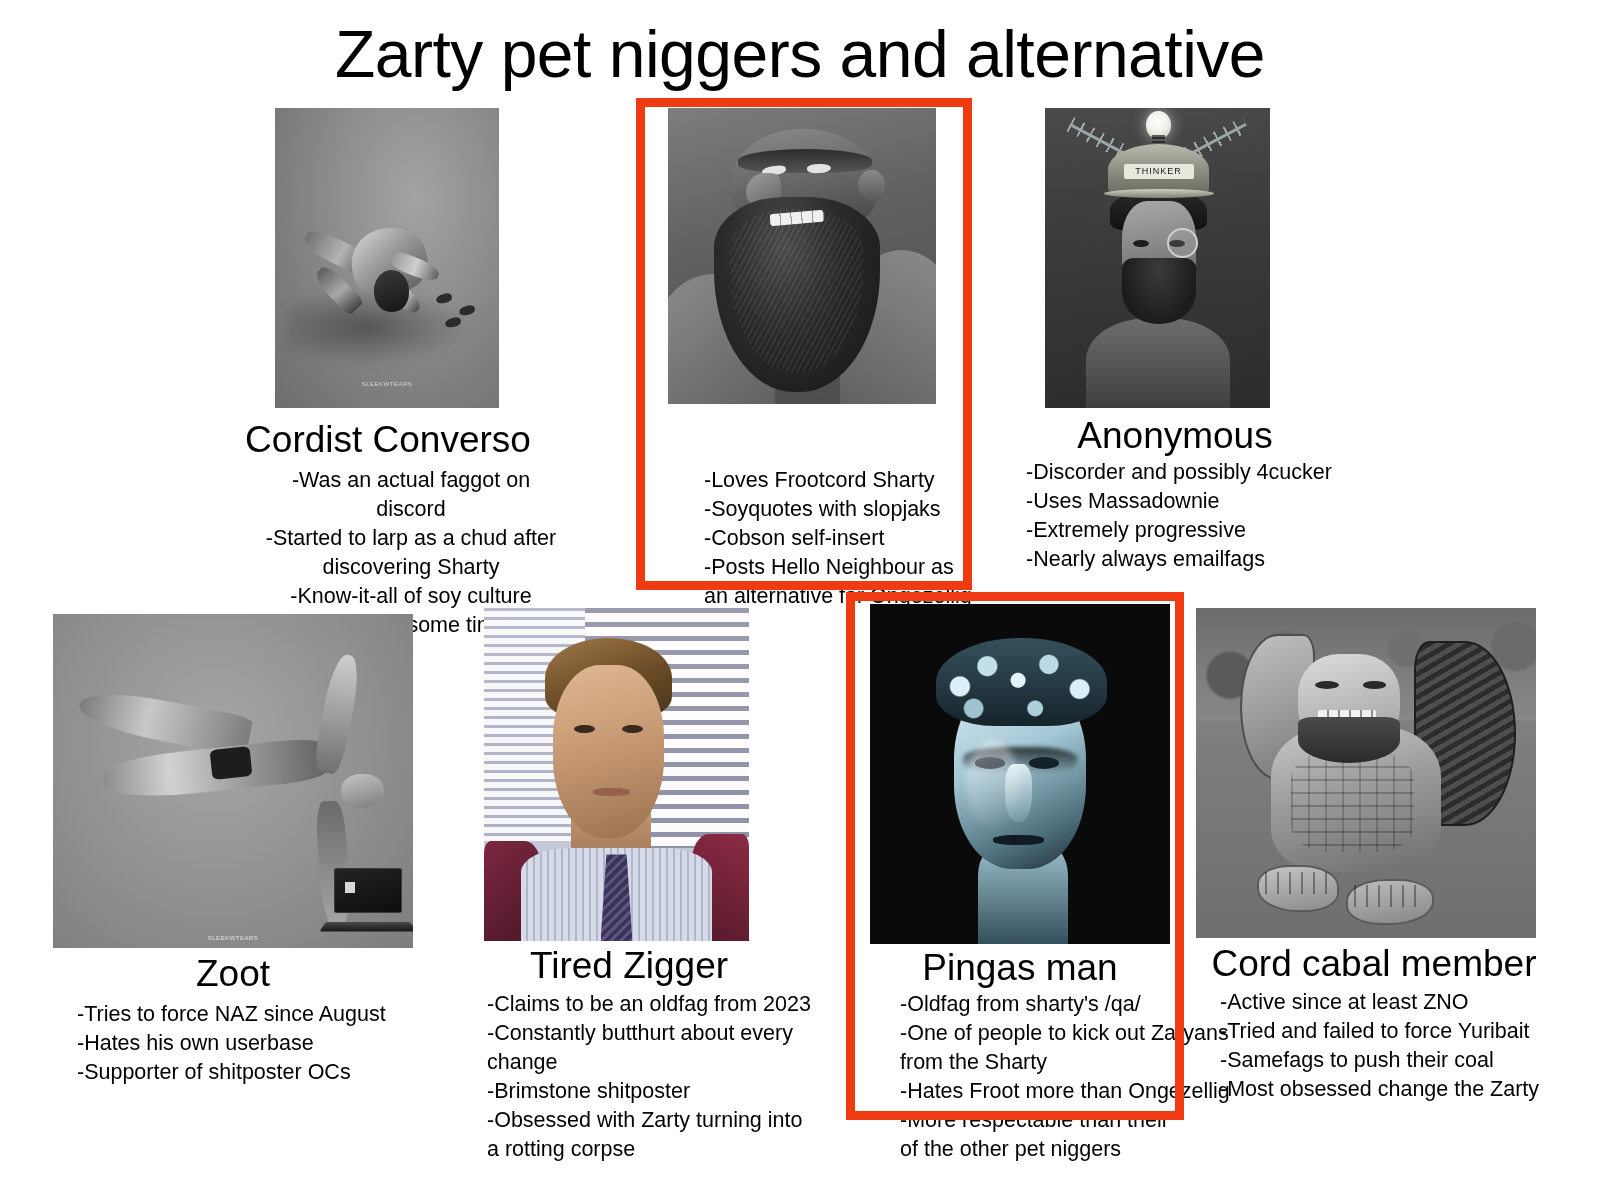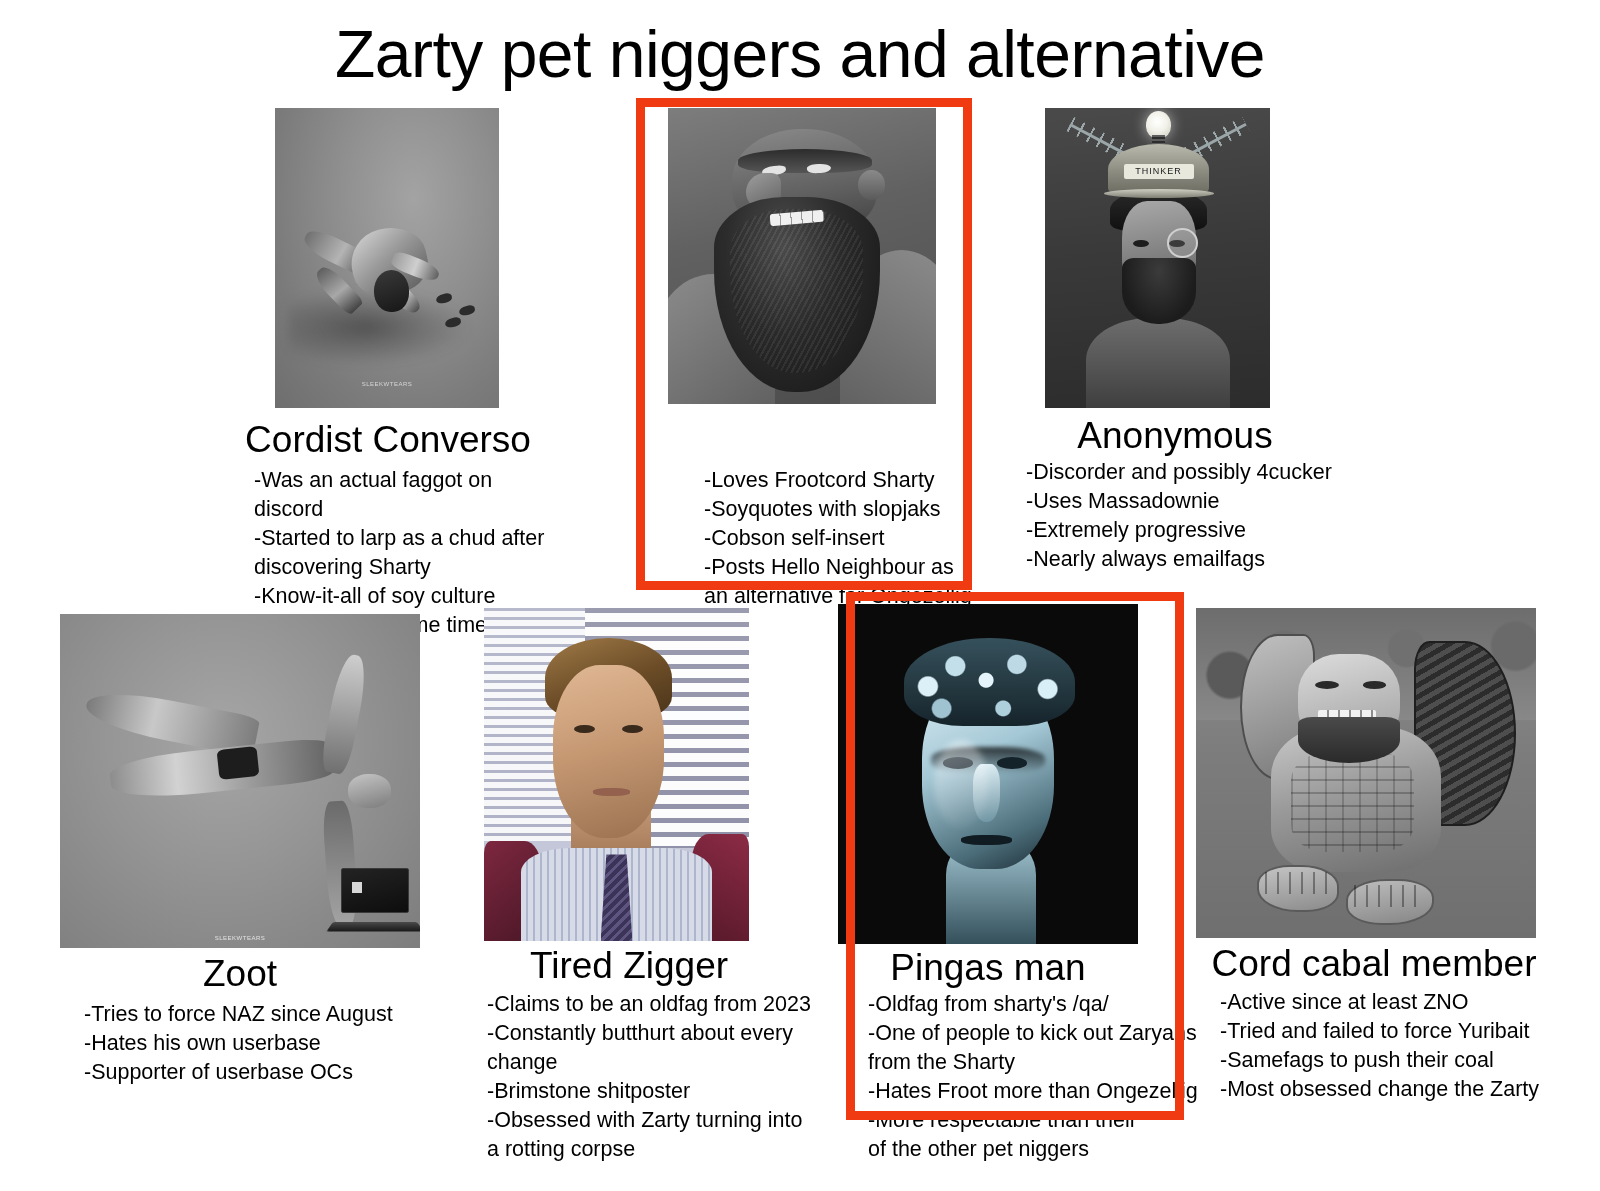--- a/index.html
+++ b/index.html
@@ -306,21 +306,21 @@
         <div class="cc-arm1"></div>
         <div class="cc-arm2"></div>
         <div class="cc-head"></div>
         <div class="cc-fly" style="left:72%; top:62%;"></div>
         <div class="cc-fly" style="left:82%; top:66%;"></div>
         <div class="cc-fly" style="left:76%; top:70%;"></div>
         <div class="cc-wm">SLEEKWTEARS</div>
       </div>
     </div>
     <div class="name" style="left:14px; top:310px; width:292px; text-align:center;">Cordist Converso</div>
-    <div class="bullets" style="left:26px; top:358px; width:296px;">
+    <div class="bullets" style="left:35px; top:358px; width:296px;text-align:center;">
       <span class="b">-Was an actual faggot on discord</span>
       <span class="b">-Started to larp as a chud after</span>
       <span class="b">discovering Sharty</span>
       <span class="b">-Know-it-all of soy culture</span>
       <span class="b">-Dissapeared some time ago</span>
     </div>
   </div>
 
   <div class="panel" style="left:648px; top:108px; width:320px; height:480px;">
     <div class="pic" style="left:20px; top:0; width:268px; height:296px;">
@@ -367,41 +367,41 @@
     </div>
     <div class="name" style="left:0; top:306px; width:330px; text-align:center;">Anonymous</div>
     <div class="bullets" style="left:16px; top:350px; width:320px;">
       <span class="b">-Discorder and possibly 4cucker</span>
       <span class="b">-Uses Massadownie</span>
       <span class="b">-Extremely progressive</span>
       <span class="b">-Nearly always emailfags</span>
     </div>
   </div>
 
-  <div class="panel" style="left:60px; top:614px; width:370px; height:510px;">
+  <div class="panel" style="left:53px; top:614px; width:370px; height:510px;">
     <div class="pic" style="left:0; top:0; width:360px; height:334px;">
       <div class="art art-zoot">
         <div class="zt-legs"></div>
         <div class="zt-body"></div>
         <div class="zt-trunk"></div>
         <div class="zt-armup"></div>
         <div class="zt-armdn"></div>
         <div class="zt-head"></div>
         <div class="zt-laptop">
           <div class="zt-screen"></div>
           <div class="zt-base"></div>
         </div>
         <div class="zt-wm">SLEEKWTEARS</div>
       </div>
     </div>
     <div class="name" style="left:0; top:338px; width:360px; text-align:center;">Zoot</div>
     <div class="bullets" style="left:24px; top:386px; width:350px;">
       <span class="b">-Tries to force NAZ since August</span>
       <span class="b">-Hates his own userbase</span>
-      <span class="b">-Supporter of userbase OCs</span>
+      <span class="b">-Supporter of shitposter OCs</span>
     </div>
   </div>
 
   <div class="panel" style="left:484px; top:608px; width:340px; height:520px;">
     <div class="pic" style="left:0; top:0; width:265px; height:333px;">
       <div class="art art-zig">
         <div class="tz-bldg2"></div>
         <div class="tz-bldg"></div>
         <div class="tz-chairL"></div>
         <div class="tz-chairR"></div>
@@ -419,21 +419,21 @@
     <div class="bullets" style="left:3px; top:382px; width:340px;">
       <span class="b">-Claims to be an oldfag from 2023</span>
       <span class="b">-Constantly butthurt about every</span>
       <span class="b">change</span>
       <span class="b">-Brimstone shitposter</span>
       <span class="b">-Obsessed with Zarty turning into</span>
       <span class="b">a rotting corpse</span>
     </div>
   </div>
 
-  <div class="panel" style="left:828px; top:604px; width:330px; height:520px;">
+  <div class="panel" style="left:860px; top:604px; width:330px; height:520px;">
     <div class="pic" style="left:10px; top:0; width:300px; height:340px;">
       <div class="art art-pingas">
         <div class="pg-neck"></div>
         <div class="pg-head"></div>
         <div class="pg-curls"></div>
         <div class="pg-browShadow"></div>
         <div class="pg-eyeL"></div>
         <div class="pg-eyeR"></div>
         <div class="pg-nose"></div>
         <div class="pg-cheek"></div>

